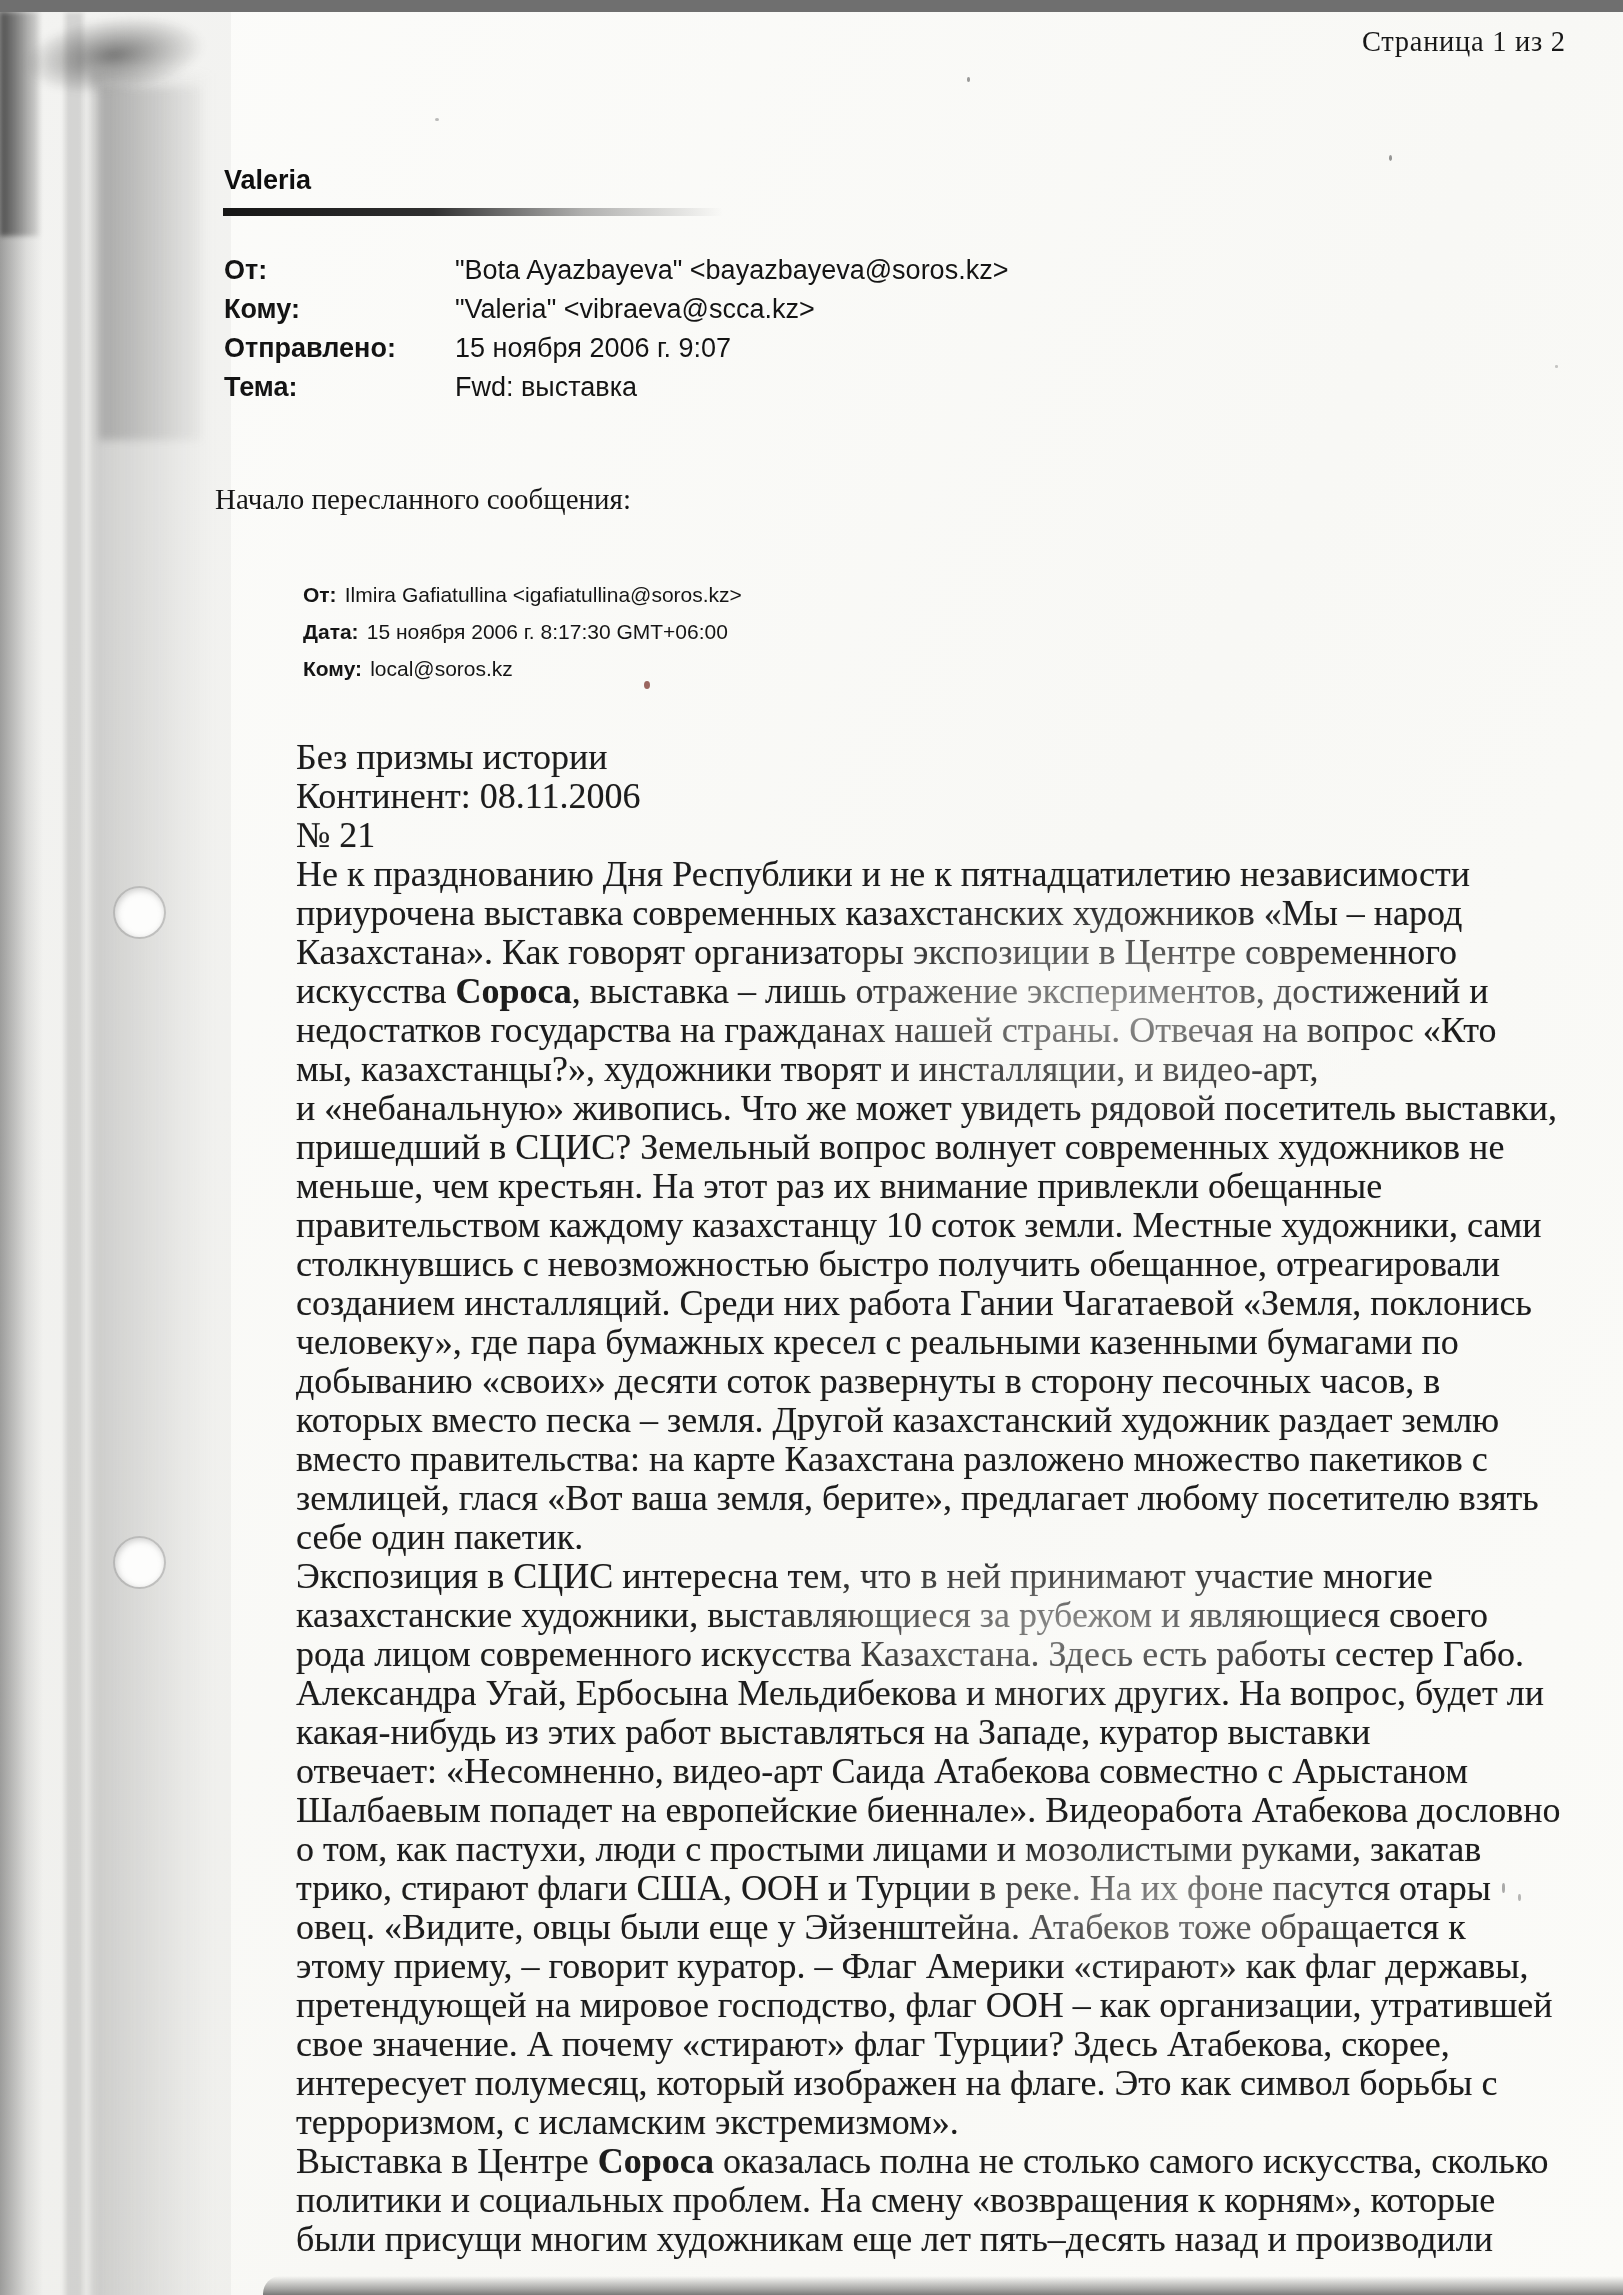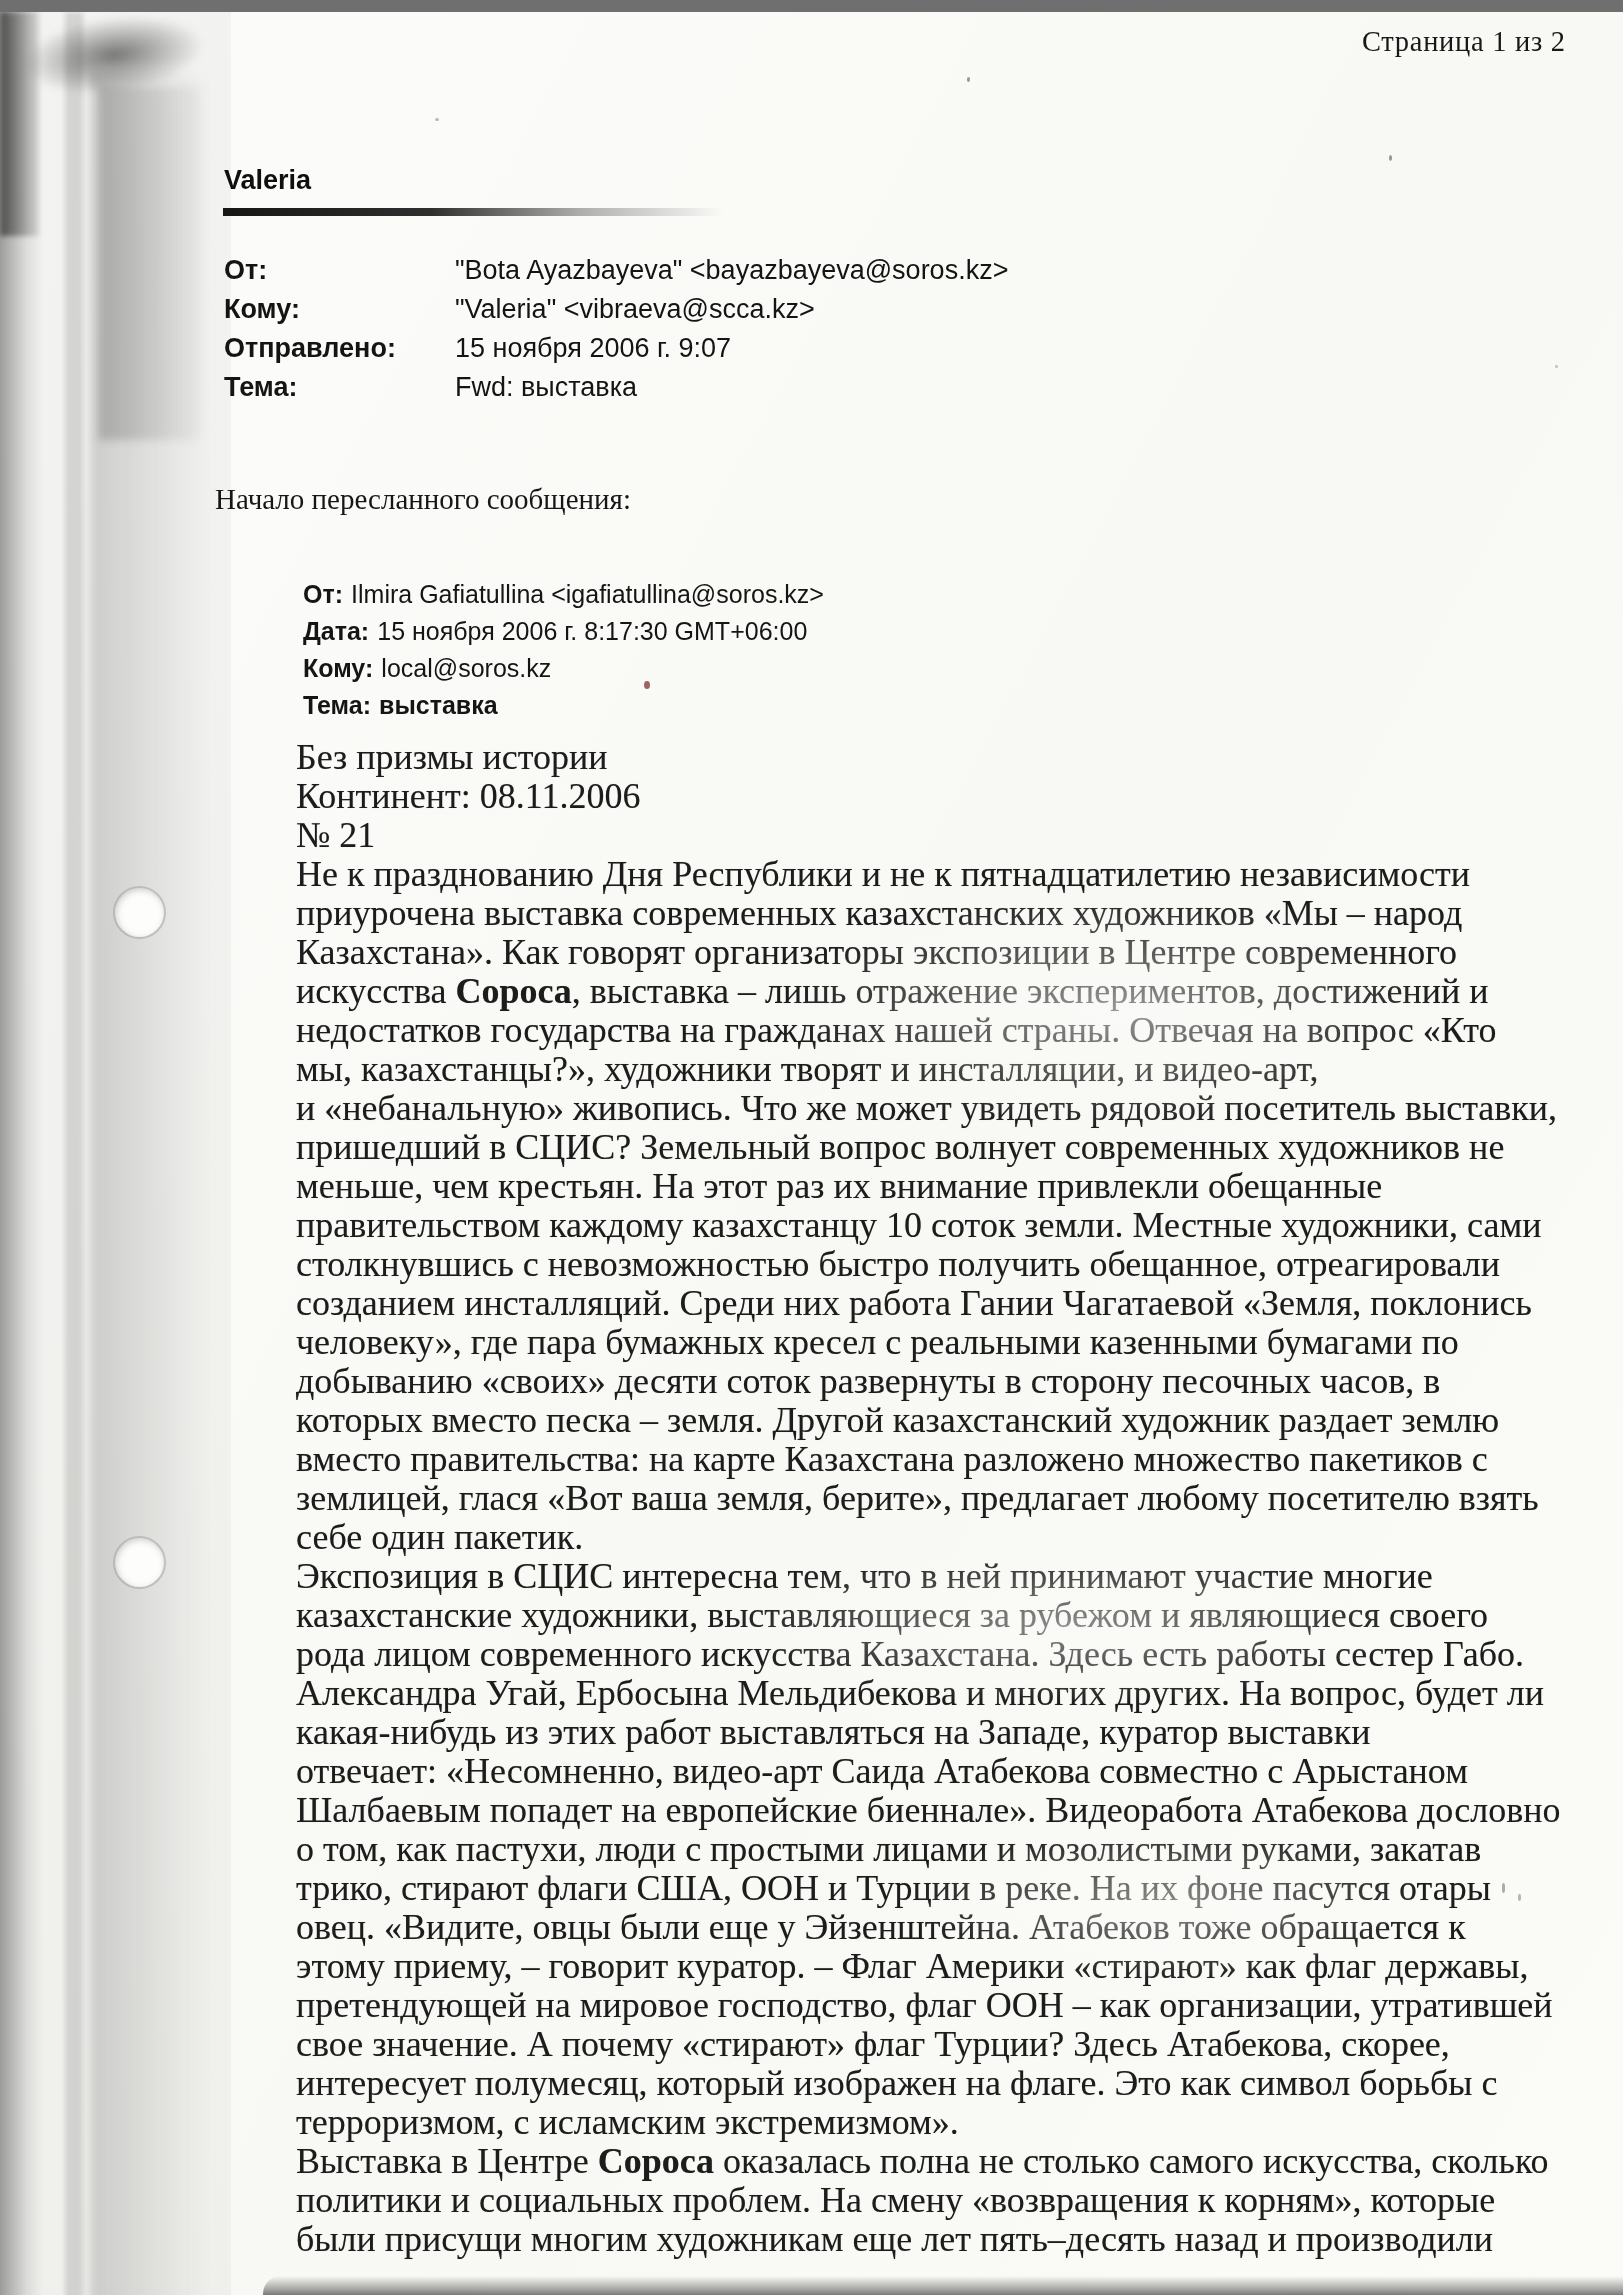--- a/index.html
+++ b/index.html
@@ -86,21 +86,21 @@
   .eh-row { display:flex; }
   .eh-label { width:231px; font-weight:bold; }
 
   .fwd-intro {
     position:absolute; left:215px; top:471px;
     font-size:29px; color:#161616;
   }
   .fwd-header {
     position:absolute; left:303px; top:564px;
     font-family:"Liberation Sans", sans-serif;
-    font-size:25px; line-height:37px; color:#151515;
+    font-size:21px; line-height:37px; color:#151515;
   }
   .fwd-label { font-weight:bold; margin-right:8.1px; }
   .fwd-value-bold { font-weight:bold; }
 
   .article {
     position:absolute; left:296px; top:726px; width:1113px;
     font-size:36px; line-height:39px; color:#1c1c1c;
     text-shadow: 0 0 0.7px rgba(30,30,30,.35);
   }
   .article-lines { white-space: pre; }
@@ -158,23 +158,20 @@
 
   <div class="fwd-header">
     <div class="fwd-row">
       <span class="fwd-label">От:</span><span>Ilmira Gafiatullina &lt;igafiatullina@soros.kz&gt;</span>
     </div>
     <div class="fwd-row">
       <span class="fwd-label">Дата:</span><span>15 ноября 2006 г. 8:17:30 GMT+06:00</span>
     </div>
     <div class="fwd-row">
       <span class="fwd-label">Кому:</span><span>local@soros.kz</span>
-    </div>
-    <div class="fwd-row">
-      <span class="fwd-label">Тема:</span><span class="fwd-value-bold">выставка</span>
     </div>
   </div>
 
   <div class="article">
     <div>Без призмы истории</div>
     <div>Континент: 08.11.2006</div>
     <div>№ 21</div>
     <div class="article-lines">Не к празднованию Дня Республики и не к пятнадцатилетию независимости
 приурочена выставка современных казахстанских художников «Мы – народ
 Казахстана». Как говорят организаторы экспозиции в Центре современного

